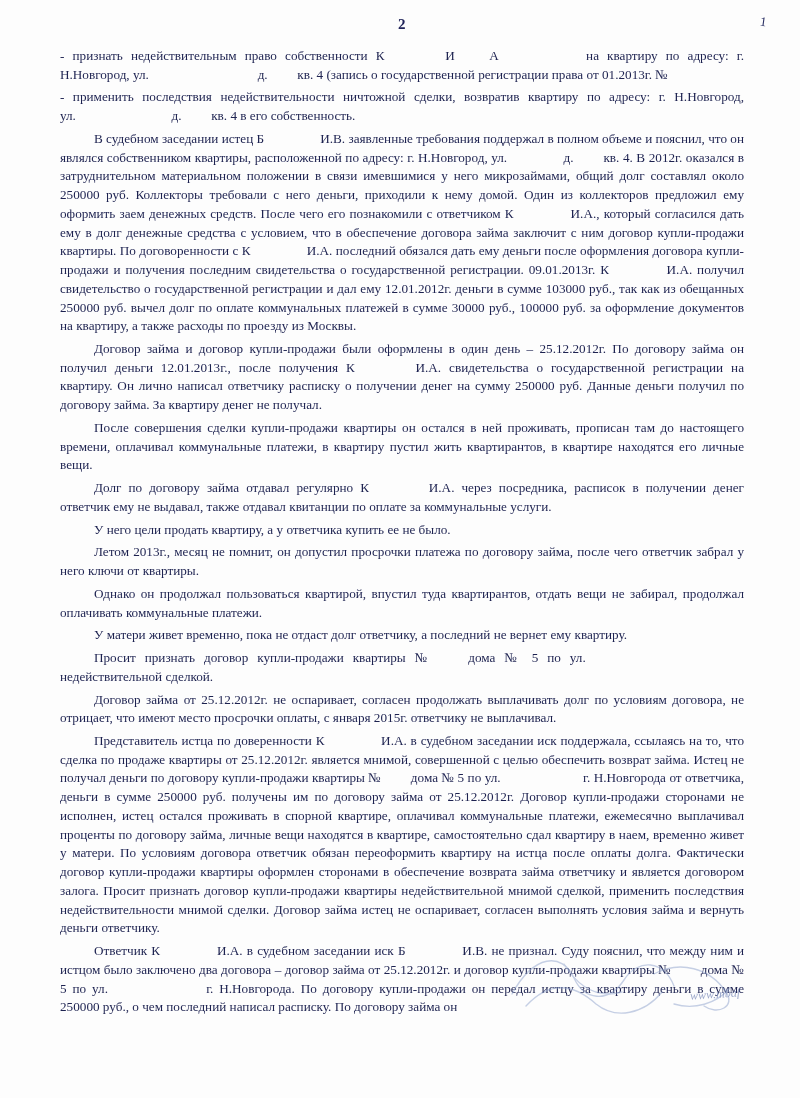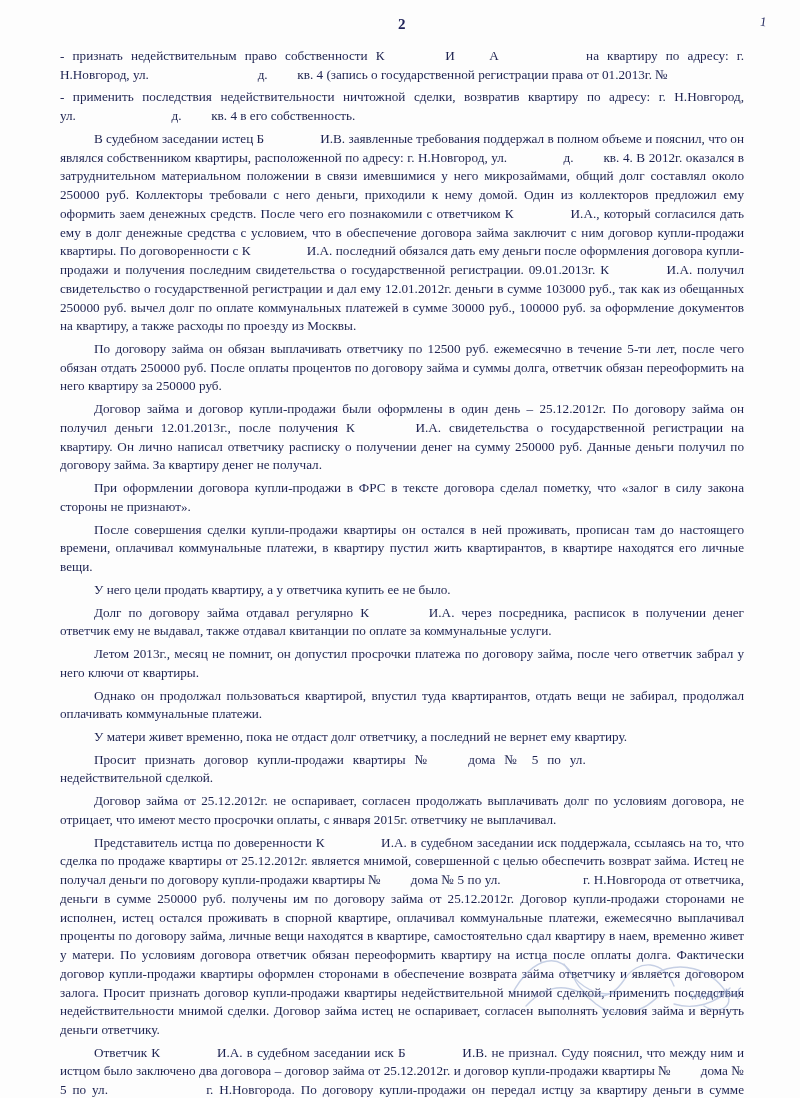--- a/index.html
+++ b/index.html
@@ -84,26 +84,24 @@
 <div class="page">
 
   <div class="corner-mark">1</div>
 
   <div class="page-number">2</div>
 
   <div class="doc-body">
     <p class="para">- признать недействительным право собственности К     И   А       на квартиру по адресу: г. Н.Новгород, ул.         д.   кв. 4 (запись о государственной регистрации права от 01.2013г. №</p>
     <p class="para">- применить последствия недействительности ничтожной сделки, возвратив квартиру по адресу: г. Н.Новгород, ул.        д.   кв. 4 в его собственность.</p>
     <p class="para indent">В судебном заседании истец Б     И.В. заявленные требования поддержал в полном объеме и пояснил, что он являлся собственником квартиры, расположенной по адресу: г. Н.Новгород, ул.     д.   кв. 4. В 2012г. оказался в затруднительном материальном положении в связи имевшимися у него микрозаймами, общий долг составлял около 250000 руб. Коллекторы требовали с него деньги, приходили к нему домой. Один из коллекторов предложил ему оформить заем денежных средств. После чего его познакомили с ответчиком К     И.А., который согласился дать ему в долг денежные средства с условием, что в обеспечение договора займа заключит с ним договор купли-продажи квартиры. По договоренности с К     И.А. последний обязался дать ему деньги после оформления договора купли-продажи и получения последним свидетельства о государственной регистрации. 09.01.2013г. К     И.А. получил свидетельство о государственной регистрации и дал ему 12.01.2012г. деньги в сумме 103000 руб., так как из обещанных 250000 руб. вычел долг по оплате коммунальных платежей в сумме 30000 руб., 100000 руб. за оформление документов на квартиру, а также расходы по проезду из Москвы.</p>
-    <p class="para indent">По договору займа он обязан выплачивать ответчику по 12500 руб. ежемесячно в течение 5-ти лет, после чего обязан отдать 250000 руб. После оплаты процентов по договору займа и суммы долга, ответчик обязан переоформить на него квартиру за 250000 руб.</p>
     <p class="para indent">Договор займа и договор купли-продажи были оформлены в один день – 25.12.2012г. По договору займа он получил деньги 12.01.2013г., после получения К     И.А. свидетельства о государственной регистрации на квартиру. Он лично написал ответчику расписку о получении денег на сумму 250000 руб. Данные деньги получил по договору займа. За квартиру денег не получал.</p>
-    <p class="para indent">При оформлении договора купли-продажи в ФРС в тексте договора сделал пометку, что «залог в силу закона стороны не признают».</p>
     <p class="para indent">После совершения сделки купли-продажи квартиры он остался в ней проживать, прописан там до настоящего времени, оплачивал коммунальные платежи, в квартиру пустил жить квартирантов, в квартире находятся его личные вещи.</p>
+    <p class="para indent">Долг по договору займа отдавал регулярно К     И.А. через посредника, расписок в получении денег ответчик ему не выдавал, также отдавал квитанции по оплате за коммунальные услуги.</p>
     <p class="para indent">У него цели продать квартиру, а у ответчика купить ее не было.</p>
-    <p class="para indent">Долг по договору займа отдавал регулярно К     И.А. через посредника, расписок в получении денег ответчик ему не выдавал, также отдавал квитанции по оплате за коммунальные услуги.</p>
     <p class="para indent">Летом 2013г., месяц не помнит, он допустил просрочки платежа по договору займа, после чего ответчик забрал у него ключи от квартиры.</p>
     <p class="para indent">Однако он продолжал пользоваться квартирой, впустил туда квартирантов, отдать вещи не забирал, продолжал оплачивать коммунальные платежи.</p>
     <p class="para indent">У матери живет временно, пока не отдаст долг ответчику, а последний не вернет ему квартиру.</p>
     <p class="para indent">Просит признать договор купли-продажи квартиры №   дома № 5 по ул.             недействительной сделкой.</p>
     <p class="para indent">Договор займа от 25.12.2012г. не оспаривает, согласен продолжать выплачивать долг по условиям договора, не отрицает, что имеют место просрочки оплаты, с января 2015г. ответчику не выплачивал.</p>
     <p class="para indent">Представитель истца по доверенности К     И.А. в судебном заседании иск поддержала, ссылаясь на то, что сделка по продаже квартиры от 25.12.2012г. является мнимой, совершенной с целью обеспечить возврат займа. Истец не получал деньги по договору купли-продажи квартиры №   дома № 5 по ул.       г. Н.Новгорода от ответчика, деньги в сумме 250000 руб. получены им по договору займа от 25.12.2012г. Договор купли-продажи сторонами не исполнен, истец остался проживать в спорной квартире, оплачивал коммунальные платежи, ежемесячно выплачивал проценты по договору займа, личные вещи находятся в квартире, самостоятельно сдал квартиру в наем, временно живет у матери. По условиям договора ответчик обязан переоформить квартиру на истца после оплаты долга. Фактически договор купли-продажи квартиры оформлен сторонами в обеспечение возврата займа ответчику и является договором залога. Просит признать договор купли-продажи квартиры недействительной мнимой сделкой, применить последствия недействительности мнимой сделки. Договор займа истец не оспаривает, согласен выполнять условия займа и вернуть деньги ответчику.</p>
     <p class="para indent">Ответчик К     И.А. в судебном заседании иск Б     И.В. не признал. Суду пояснил, что между ним и истцом было заключено два договора – договор займа от 25.12.2012г. и договор купли-продажи квартиры №   дома № 5 по ул.        г. Н.Новгорода. По договору купли-продажи он передал истцу за квартиру деньги в сумме 250000 руб., о чем последний написал расписку. По договору займа он</p>
   </div>
 
   <div class="watermark">

